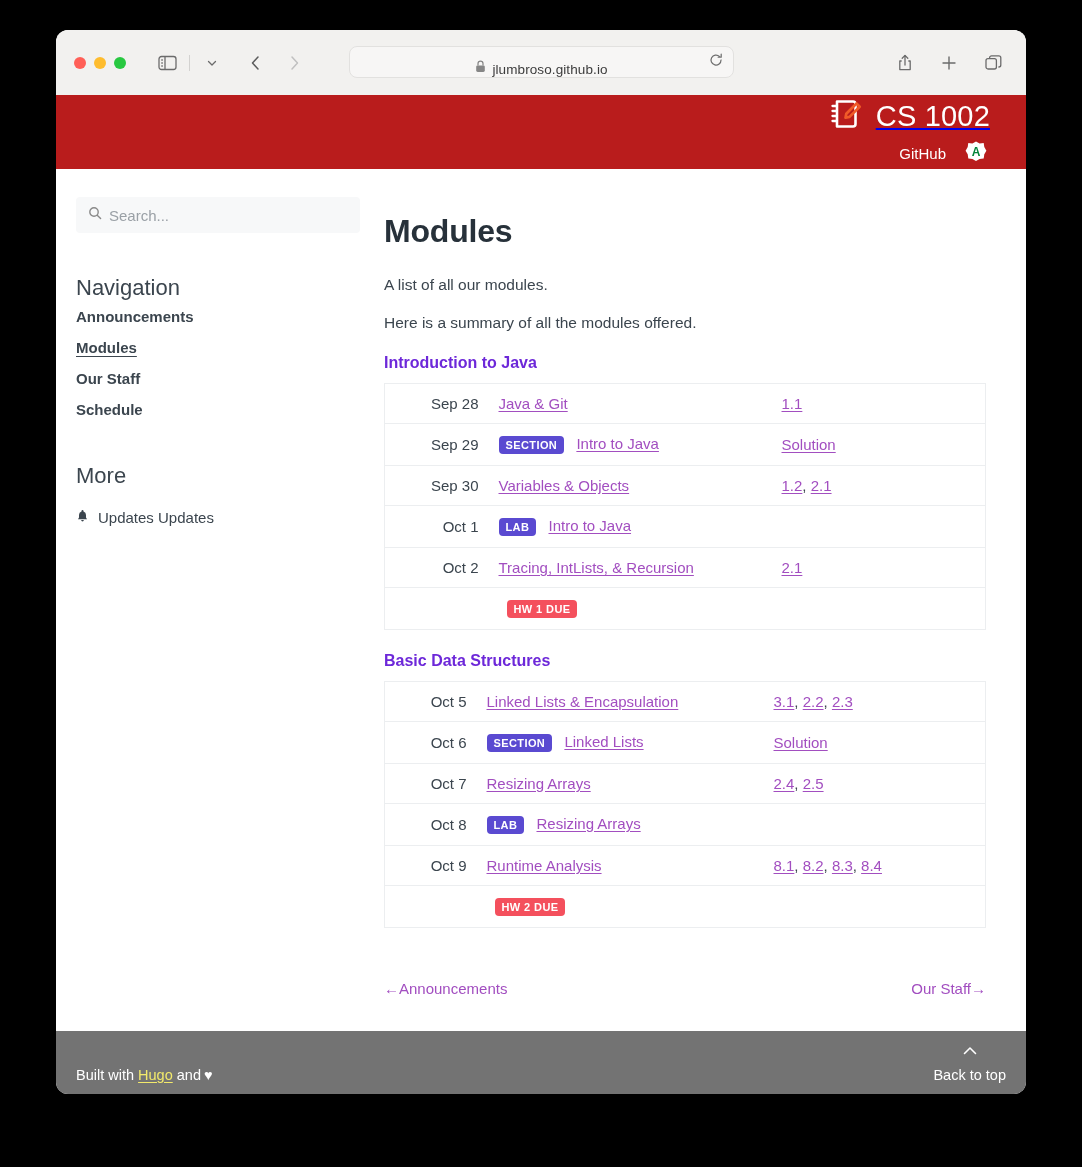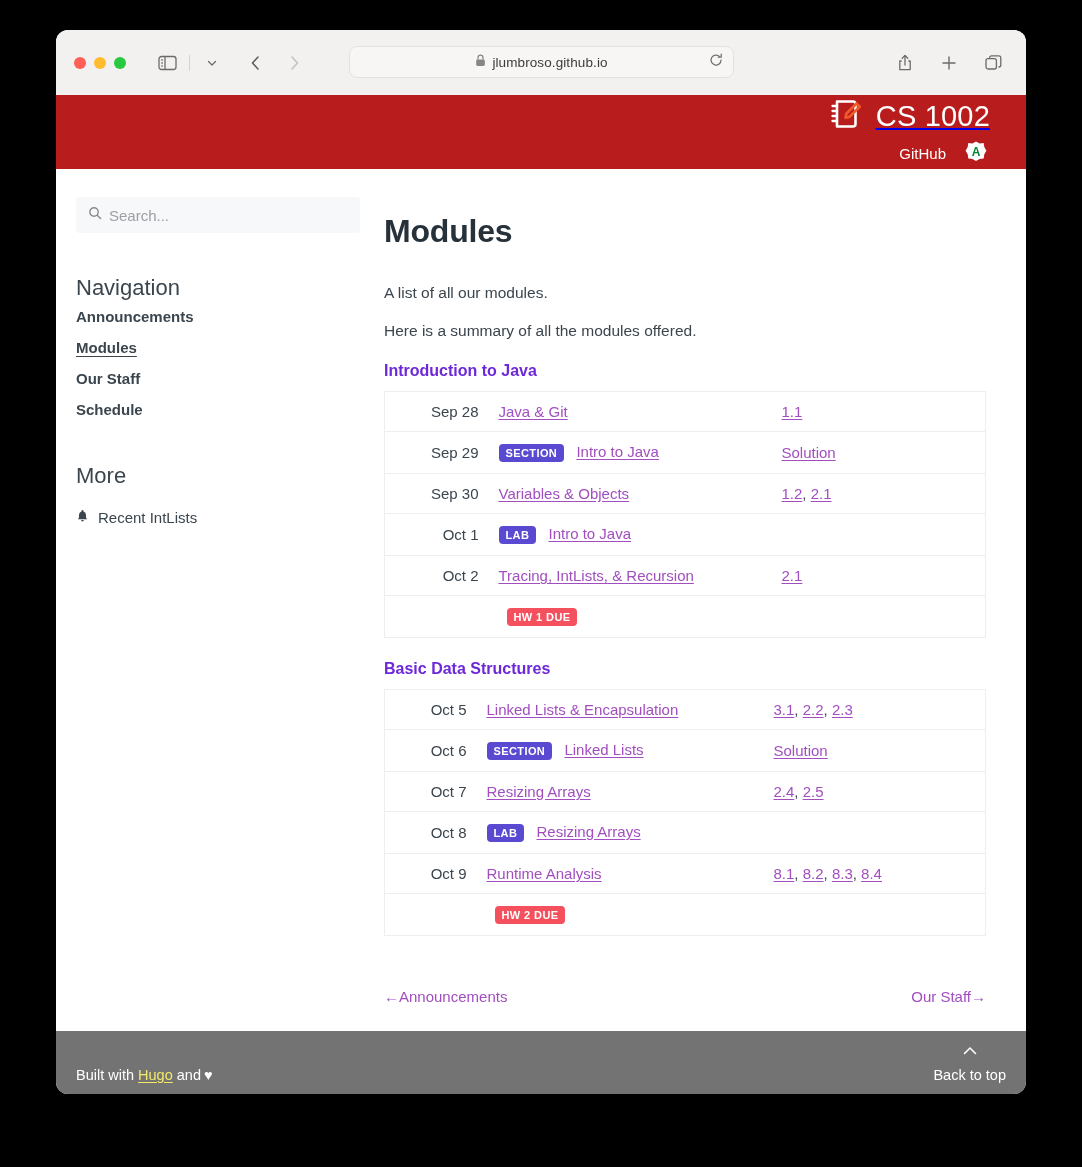--- a/index.html
+++ b/index.html
@@ -46,21 +46,21 @@
     width: 1px; height: 16px; background: #d3d2d0; margin: 0 5px;
   }
 
   .urlbar {
     position: absolute;
     left: 293px; top: 16px;
     width: 385px; height: 32px;
     background: #f7f6f5;
     border: 1px solid #e2e1df;
     border-radius: 8px;
-    display: flex; align-items: center; justify-content: center;
+    display: flex; align-items: flex-end; justify-content: center;
     gap: 6px;
   }
   .urlbar .urltext {
     font-size: 13.5px; color: #3c3c3c;
     letter-spacing: .1px;
   }
   .reload {
     position: absolute; right: 10px; top: 50%;
     transform: translateY(-50%);
     color: #6f6f6f;
@@ -146,21 +146,21 @@
   .main {
     flex: 1;
     padding: 44px 40px 0 0;
   }
   .page-title {
     font-size: 32px; font-weight: bold; color: #27313a;
     letter-spacing: -.2px;
   }
   .para {
     font-size: 15.5px; color: #3b454e;
-    margin-top: 34px;
+    margin-top: 26px;
   }
   .para.second { margin-top: 20px; }
   .sec-title {
     font-size: 16px; font-weight: bold; color: #6d28d9;
     margin-top: 22px;
   }
 
   table.mods {
     width: 602px;
     margin-top: 11px;
@@ -365,21 +365,21 @@
 
       <div class="nav-title more">More</div>
       <div class="more-list">
         <a class="more-item" href="#">
           <span>
             <svg width="13" height="14" viewBox="0 0 13 14" fill="#3b454e">
               <path d="M6.5 1a1 1 0 0 1 1 1v.4A3.8 3.8 0 0 1 10 6v2.6l1 1.6H2l1-1.6V6a3.8 3.8 0 0 1 2.5-3.6V2a1 1 0 0 1 1-1z"></path>
               <path d="M5.2 11.1h2.6a1.3 1.3 0 0 1-2.6 0z"></path>
             </svg>
           </span>
-          <span>Recent IntLists</span>
+          <span>Updates Updates</span>
         </a>
       </div>
     </div>
 
     <div class="main">
       <h1 class="page-title">Modules</h1>
       <p class="para">A list of all our modules.</p>
       <p class="para second">Here is a summary of all the modules offered.</p>
 
       <div class="sec-title">Introduction to Java</div>

